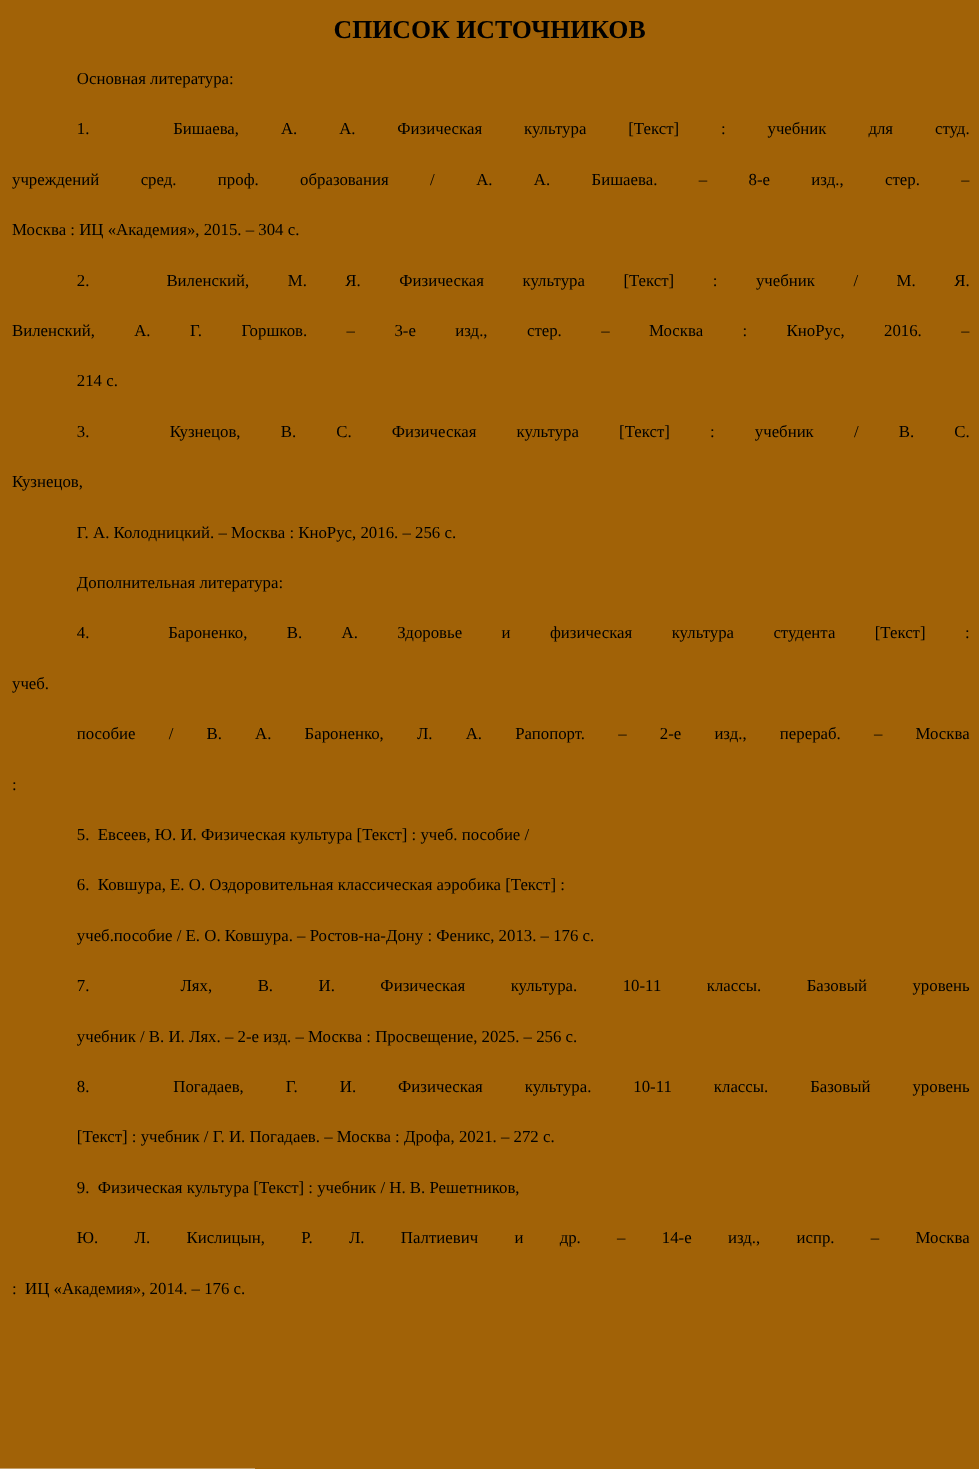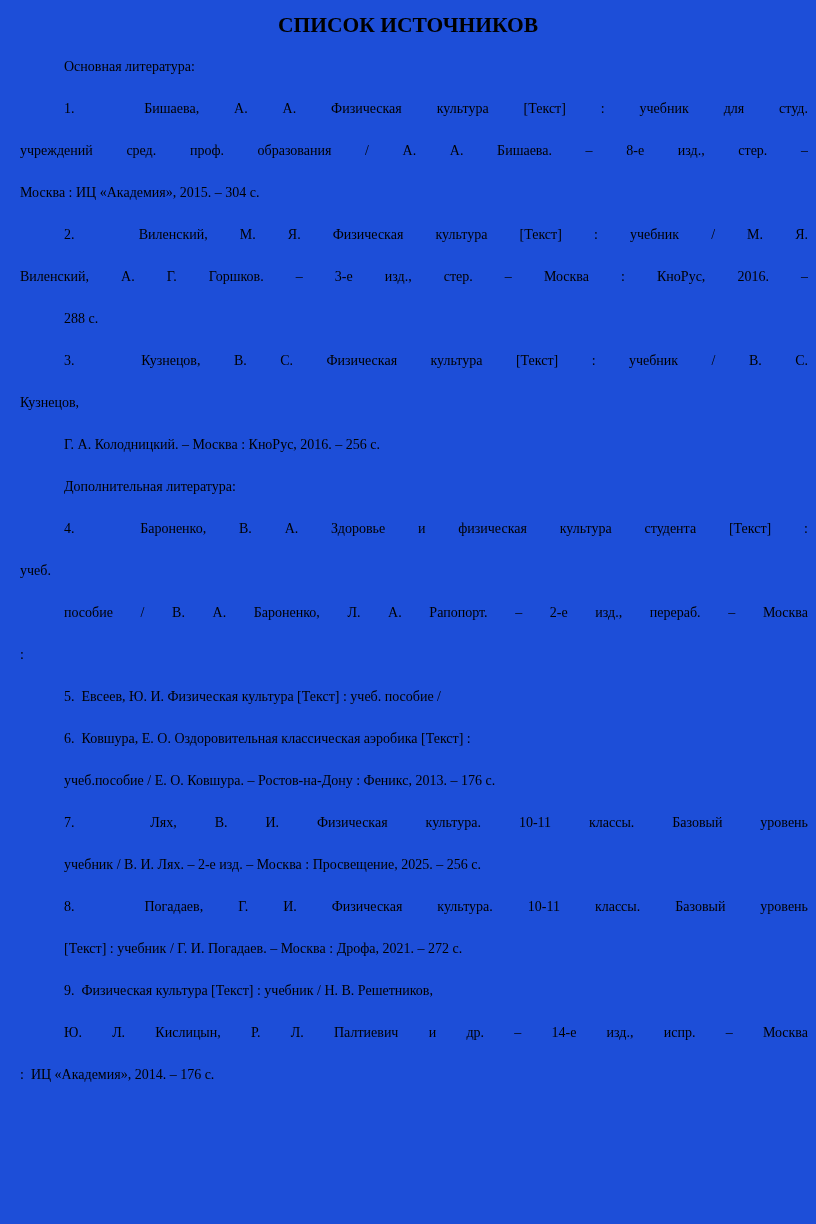--- a/index.html
+++ b/index.html
@@ -6,37 +6,37 @@
     margin: 0;
     padding: 0;
     background: #ffffff;
   }
   .page {
     position: relative;
     width: 816px;
     height: 1224px;
     box-sizing: border-box;
     padding: 4px 8px 0 8px;
-    background: #1d4ed8;
+    background: #a16207;
     color: #000000;
     font-family: "Liberation Serif", "DejaVu Serif", serif;
     overflow: hidden;
   }
   .line {
     font-size: 14px;
     line-height: 42px;
     height: 42px;
     white-space: nowrap;
     overflow: visible;
   }
   .line.para {
     margin-left: 56px;
   }
   .line.edge {
-    margin-left: 12px;
+    margin-left: 2px;
   }
   .line.justify {
     white-space: normal;
     text-align: justify;
     text-align-last: justify;
     overflow: hidden;
   }
   .title {
     text-align: center;
     text-align-last: center;
@@ -50,21 +50,21 @@
 
 <div class="page">
   <div class="line title">СПИСОК ИСТОЧНИКОВ</div>
   <div>
       <div class="line para">Основная литература:</div>
       <div class="line para justify">1.&nbsp; Бишаева, А. А. Физическая культура [Текст] : учебник для студ.</div>
       <div class="line edge justify">учреждений сред. проф. образования / А. А. Бишаева. – 8-е изд., стер. –</div>
       <div class="line edge">Москва : ИЦ «Академия», 2015. – 304 с.</div>
       <div class="line para justify">2.&nbsp; Виленский, М. Я. Физическая культура [Текст] : учебник / М. Я.</div>
       <div class="line edge justify">Виленский, А. Г. Горшков. – 3-е изд., стер. – Москва : КноРус, 2016. –</div>
-      <div class="line para">288 с.</div>
+      <div class="line para">214 с.</div>
       <div class="line para justify">3.&nbsp; Кузнецов, В. С. Физическая культура [Текст] : учебник / В. С.</div>
       <div class="line edge">Кузнецов,</div>
       <div class="line para">Г. А. Колодницкий. – Москва : КноРус, 2016. – 256 с.</div>
       <div class="line para">Дополнительная литература:</div>
       <div class="line para justify">4.&nbsp; Бароненко, В. А. Здоровье и физическая культура студента [Текст] :</div>
       <div class="line edge">учеб.</div>
       <div class="line para justify">пособие / В. А. Бароненко, Л. А. Рапопорт. – 2-е изд., перераб. – Москва</div>
       <div class="line edge">:</div>
       <div class="line para">5.&nbsp; Евсеев, Ю. И. Физическая культура [Текст] : учеб. пособие /</div>
       <div class="line para">6.&nbsp; Ковшура, Е. О. Оздоровительная классическая аэробика [Текст] :</div>

